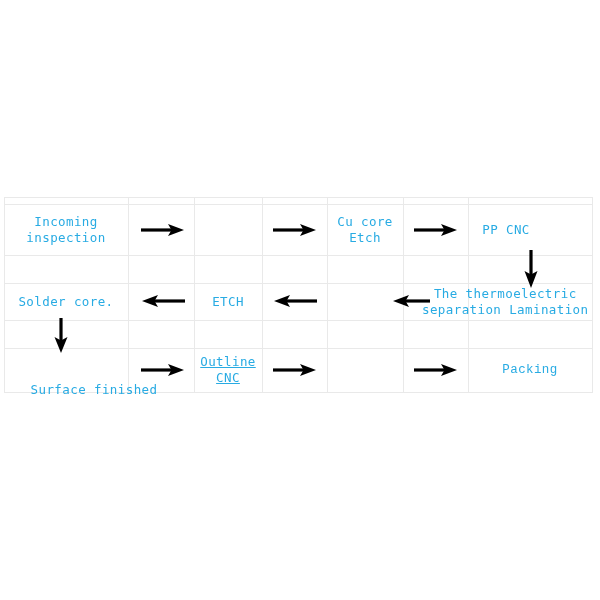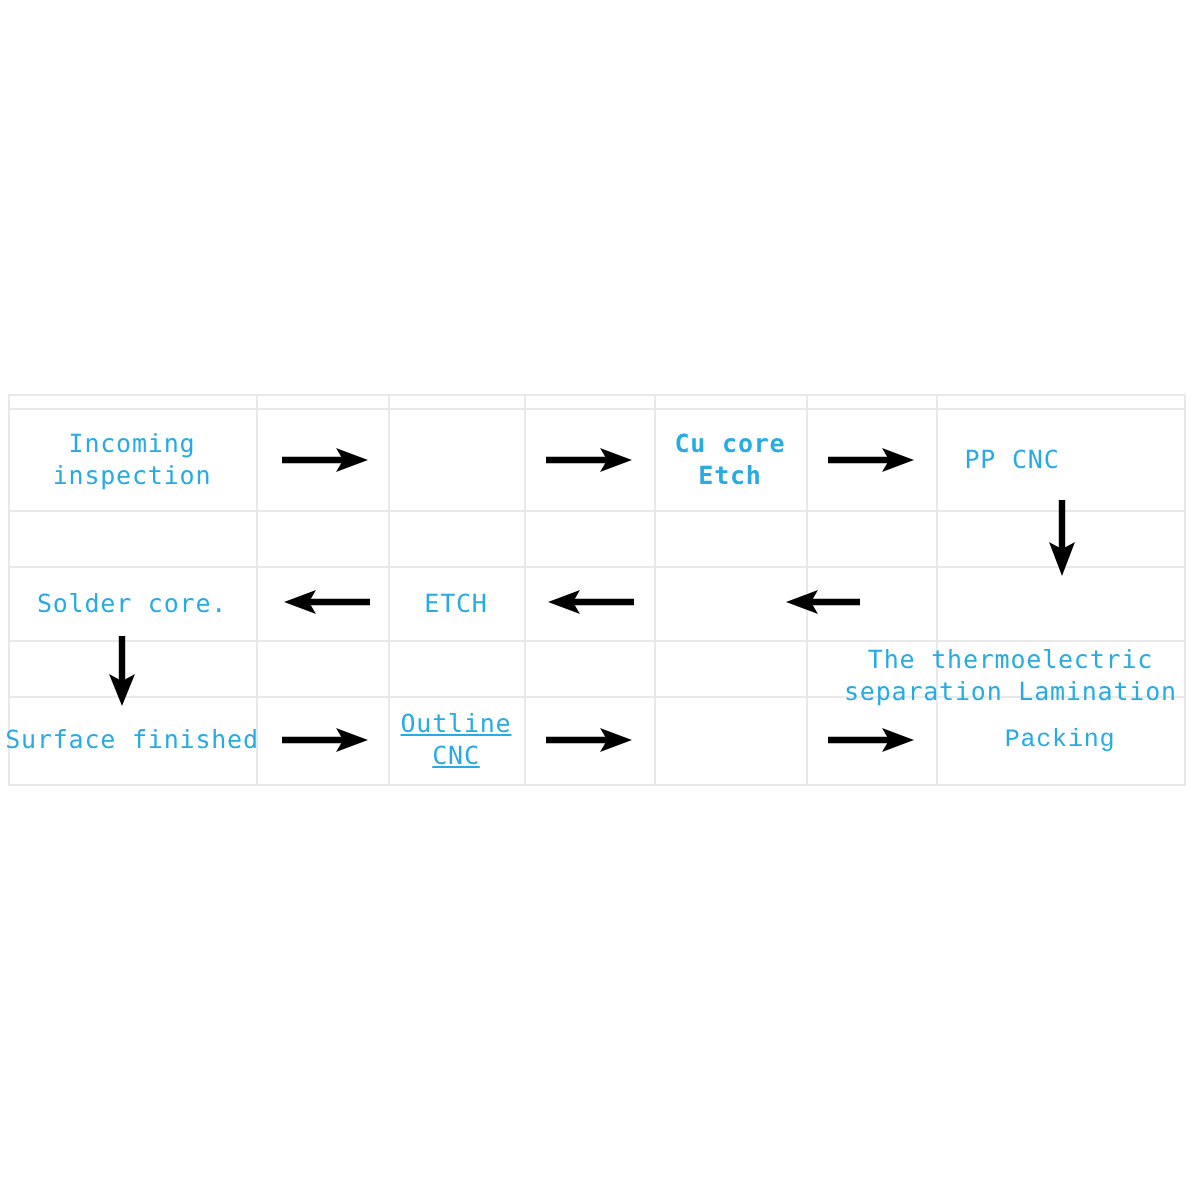--- a/index.html
+++ b/index.html
@@ -50,21 +50,20 @@
     text-align: center;
     color: #28abe3;
     font-size: 12.5px;
     line-height: 16px;
     letter-spacing: 0.4px;
     white-space: pre-line;
     font-family: "DejaVu Sans Mono", "Liberation Mono", monospace;
   }
   .cell.wide {
     white-space: pre-line;
-    margin-top: 36px;
   }
 
   
   .arrow {
     position: absolute;
   }
   .arrow svg {
     display: block;
   }
 </style>
@@ -103,21 +102,21 @@
   </div>
 
 
   <div class="arrow" style="left:272px; top:222px;">
     <svg width="46" height="16" viewBox="0 0 46 16">
       <path d="M1 8 H32" stroke="#000" stroke-width="3.2" fill="none"></path>
       <path d="M44 8 L28 2 L31.5 8 L28 14 Z" fill="#000"></path>
     </svg>
   </div>
 
-  <div class="cell" style="left:327px; top:205px; width:76px; height:50px;font-weight:bold;">Cu core
+  <div class="cell" style="left:327px; top:205px; width:76px; height:50px;">Cu core
 Etch</div>
 
   <div class="arrow" style="left:413px; top:222px;">
     <svg width="46" height="16" viewBox="0 0 46 16">
       <path d="M1 8 H32" stroke="#000" stroke-width="3.2" fill="none"></path>
       <path d="M44 8 L28 2 L31.5 8 L28 14 Z" fill="#000"></path>
     </svg>
   </div>
 
   <div class="cell" style="left:444px; top:205px; width:124px; height:50px;">PP CNC</div>
@@ -158,21 +157,21 @@
   <div class="cell wide" style="left:420px; top:283px; width:178px; height:37px; justify-content:flex-start; padding-left:2px;">The thermoelectric
 separation Lamination</div>
 
   <div class="arrow" style="left:52px; top:317px;">
     <svg width="18" height="37" viewBox="0 0 18 37">
       <path d="M9 1 V24" stroke="#000" stroke-width="3.2" fill="none"></path>
       <path d="M9 36 L2.5 20 L9 23.5 L15.5 20 Z" fill="#000"></path>
     </svg>
   </div>
 
-  <div class="cell" style="left:0px; top:348px; width:132px; height:44px;">Surface finished</div>
+  <div class="cell" style="left:0px; top:368px; width:132px; height:44px;padding-left:28px;">Surface finished</div>
 
   <div class="arrow" style="left:140px; top:362px;">
     <svg width="46" height="16" viewBox="0 0 46 16">
       <path d="M1 8 H32" stroke="#000" stroke-width="3.2" fill="none"></path>
       <path d="M44 8 L28 2 L31.5 8 L28 14 Z" fill="#000"></path>
     </svg>
   </div>
 
   <div class="cell" style="left:194px; top:348px; width:68px; height:44px;text-decoration:underline;">Outline
 CNC</div>

